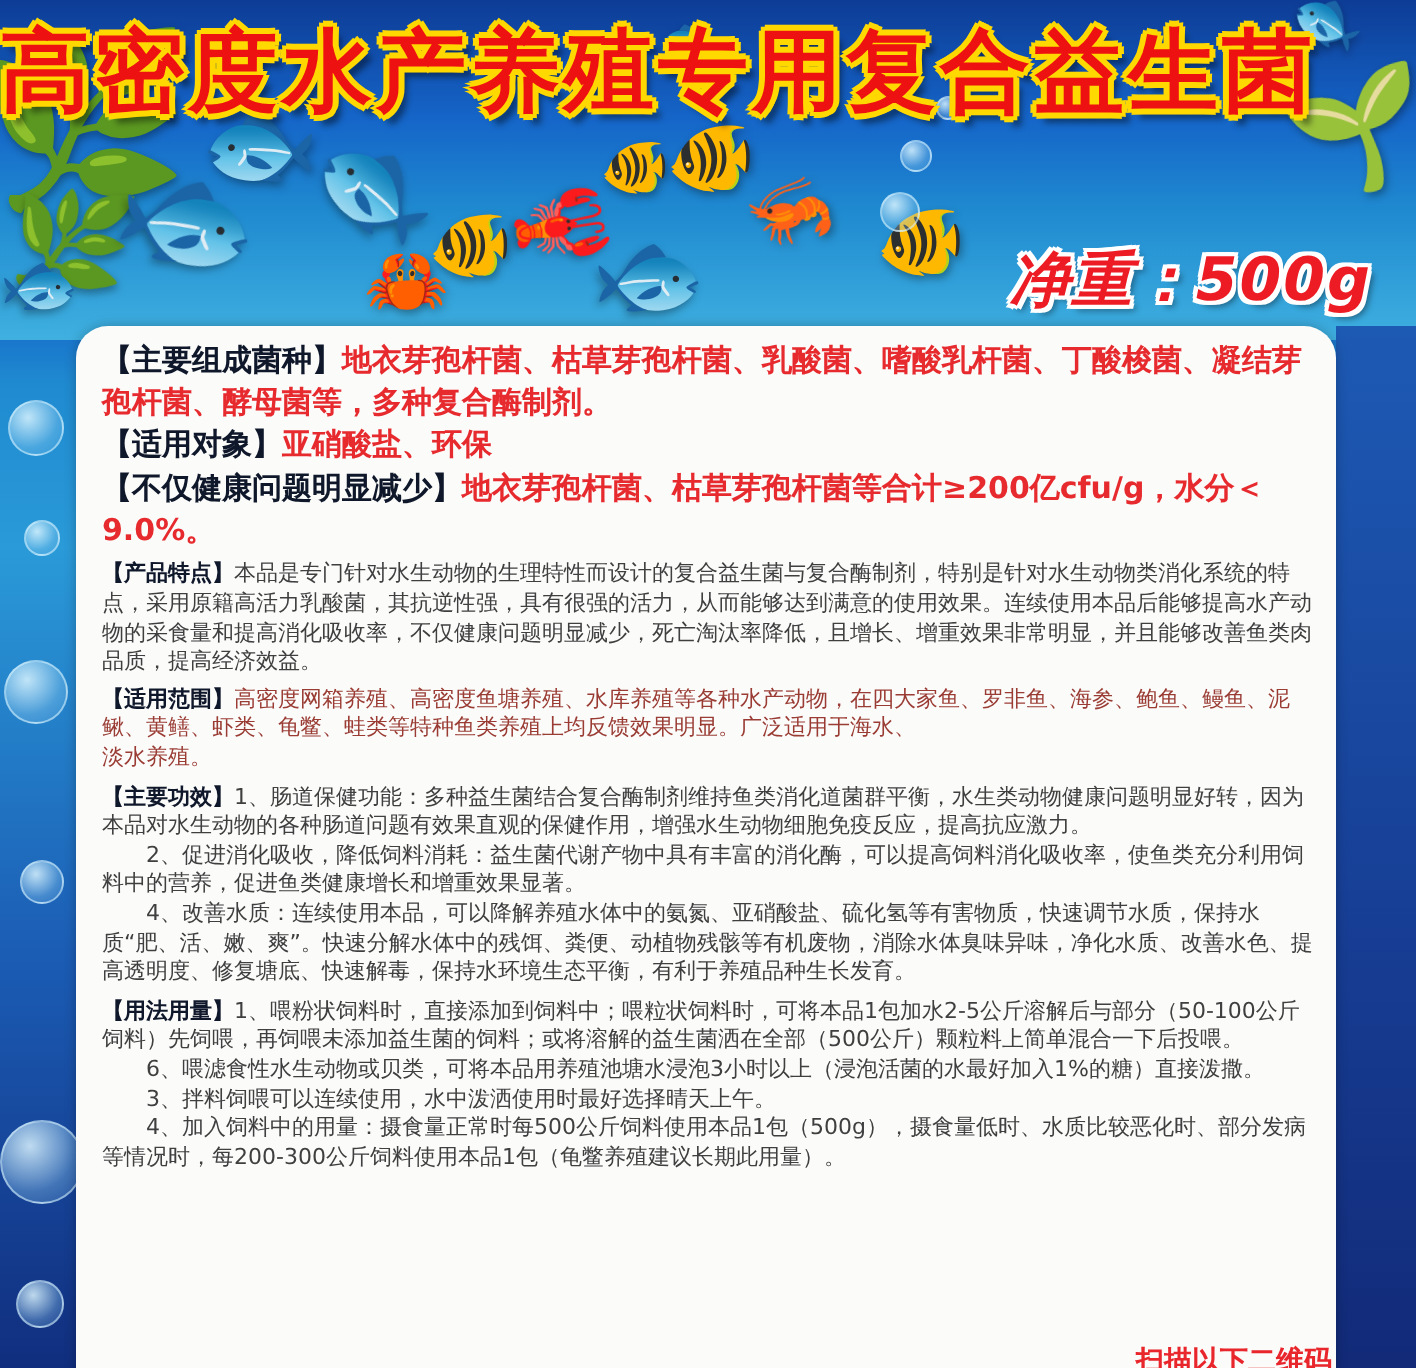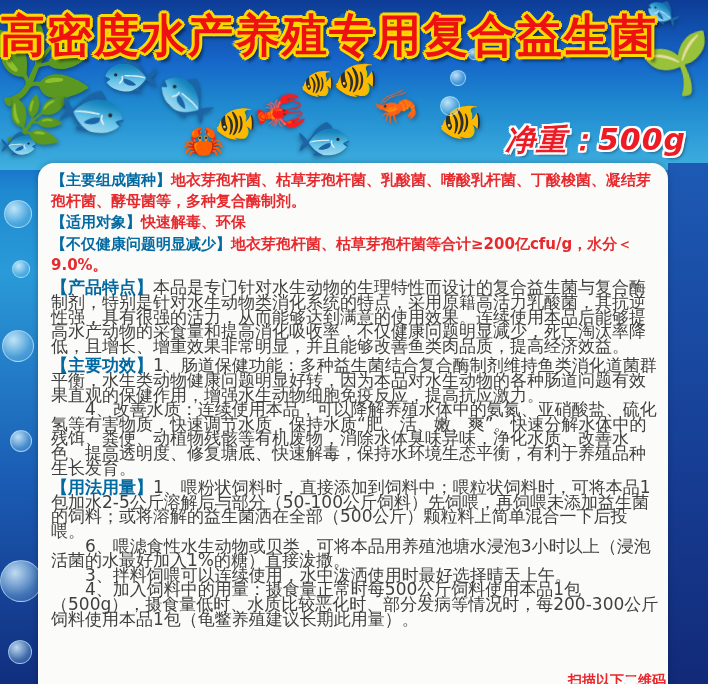--- a/index.html
+++ b/index.html
@@ -33,24 +33,24 @@
   .bubble{position:absolute;border-radius:50%;
     background:radial-gradient(circle at 35% 30%, rgba(220,245,255,.85), rgba(150,210,245,.35) 60%, rgba(120,190,240,.15));
     border:1px solid rgba(220,245,255,.55);}
   
   .panel{
     position:absolute;top:163px;left:38px;right:40px;bottom:-18px;
     background:#fbfbfa;border-radius:16px 16px 0 0;
     padding:7px 8px 0 13px;box-sizing:border-box;
     box-shadow:0 0 6px rgba(0,0,0,.25);}
   .panel p{margin:0;}
-  .hd{color:#0369a1;font-weight:bold;}
+  .hd{color:#0f172a;font-weight:bold;}
   .sec-top{color:#e62a2e;font-weight:bold;font-size:15px;line-height:1.38;}
   .sec-top p{margin:0 0 1px 0;}
-  .body-sec{color:#3f3f3f;font-size:17px;line-height:14.6px;margin-top:5px;}
+  .body-sec{color:#3f3f3f;font-size:11px;line-height:14.6px;margin-top:5px;}
   .scope-sec{color:#9a3c34;margin-top:4px;}
   .scope-sec .txt{white-space:pre-line;}
   .ind{text-indent:2em;}
   .scan-note{position:absolute;right:42px;bottom:-6px;color:#e8262b;font-size:14px;font-weight:bold;}
 </style>
 </head>
 <body>
 
 <div class="photo">
   <span class="decor" style="left:-10px;top:18px;font-size:84px;">🌿</span>
@@ -83,31 +83,36 @@
 <span class="bubble" style="left:12px;top:260px;width:16px;height:16px;"></span>
 <span class="bubble" style="left:2px;top:330px;width:30px;height:30px;"></span>
 <span class="bubble" style="left:10px;top:430px;width:20px;height:20px;"></span>
 <span class="bubble" style="left:0px;top:560px;width:40px;height:40px;"></span>
 <span class="bubble" style="left:8px;top:640px;width:22px;height:22px;"></span>
 
 <div class="panel">
 
   <div class="sec-top">
     <p><span class="hd">【主要组成菌种】</span><span>地衣芽孢杆菌、枯草芽孢杆菌、乳酸菌、嗜酸乳杆菌、丁酸梭菌、凝结芽孢杆菌、酵母菌等，多种复合酶制剂。</span></p>
-    <p><span class="hd">【适用对象】</span><span>快速解毒、环保</span></p>
+    <p><span class="hd">【适用对象】</span><span>亚硝酸盐、环保</span></p>
     <p><span class="hd">【不仅健康问题明显减少】</span><span>地衣芽孢杆菌、枯草芽孢杆菌等合计≥200亿cfu/g，水分＜9.0%。</span></p>
   </div>
 
   <div class="body-sec">
     <p><span class="hd">【产品特点】</span><span>本品是专门针对水生动物的生理特性而设计的复合益生菌与复合酶制剂，特别是针对水生动物类消化系统的特点，采用原籍高活力乳酸菌，其抗逆性强，具有很强的活力，从而能够达到满意的使用效果。连续使用本品后能够提高水产动物的采食量和提高消化吸收率，不仅健康问题明显减少，死亡淘汰率降低，且增长、增重效果非常明显，并且能够改善鱼类肉品质，提高经济效益。</span></p>
   </div>
 
+  <div class="body-sec scope-sec">
+    <p><span class="hd">【适用范围】</span><span class="txt">高密度网箱养殖、高密度鱼塘养殖、水库养殖等各种水产动物，在四大家鱼、罗非鱼、海参、鲍鱼、鳗鱼、泥鳅、黄鳝、虾类、龟鳖、蛙类等特种鱼类养殖上均反馈效果明显。广泛适用于海水、
+淡水养殖。</span></p>
+  </div>
 
   <div class="body-sec">
     <p><span class="hd">【主要功效】</span><span>1、肠道保健功能：多种益生菌结合复合酶制剂维持鱼类消化道菌群平衡，水生类动物健康问题明显好转，因为本品对水生动物的各种肠道问题有效果直观的保健作用，增强水生动物细胞免疫反应，提高抗应激力。</span></p>
+    <p class="ind">2、促进消化吸收，降低饲料消耗：益生菌代谢产物中具有丰富的消化酶，可以提高饲料消化吸收率，使鱼类充分利用饲料中的营养，促进鱼类健康增长和增重效果显著。</p>
     <p class="ind">4、改善水质：连续使用本品，可以降解养殖水体中的氨氮、亚硝酸盐、硫化氢等有害物质，快速调节水质，保持水质“肥、活、嫩、爽”。快速分解水体中的残饵、粪便、动植物残骸等有机废物，消除水体臭味异味，净化水质、改善水色、提高透明度、修复塘底、快速解毒，保持水环境生态平衡，有利于养殖品种生长发育。</p>
   </div>
 
   <div class="body-sec">
     <p><span class="hd">【用法用量】</span><span>1、喂粉状饲料时，直接添加到饲料中；喂粒状饲料时，可将本品1包加水2-5公斤溶解后与部分（50-100公斤饲料）先饲喂，再饲喂未添加益生菌的饲料；或将溶解的益生菌洒在全部（500公斤）颗粒料上简单混合一下后投喂。</span></p>
     <p class="ind">6、喂滤食性水生动物或贝类，可将本品用养殖池塘水浸泡3小时以上（浸泡活菌的水最好加入1%的糖）直接泼撒。</p>
     <p class="ind">3、拌料饲喂可以连续使用，水中泼洒使用时最好选择晴天上午。</p>
     <p class="ind">4、加入饲料中的用量：摄食量正常时每500公斤饲料使用本品1包（500g），摄食量低时、水质比较恶化时、部分发病等情况时，每200-300公斤饲料使用本品1包（龟鳖养殖建议长期此用量）。</p>
 
   </div>

